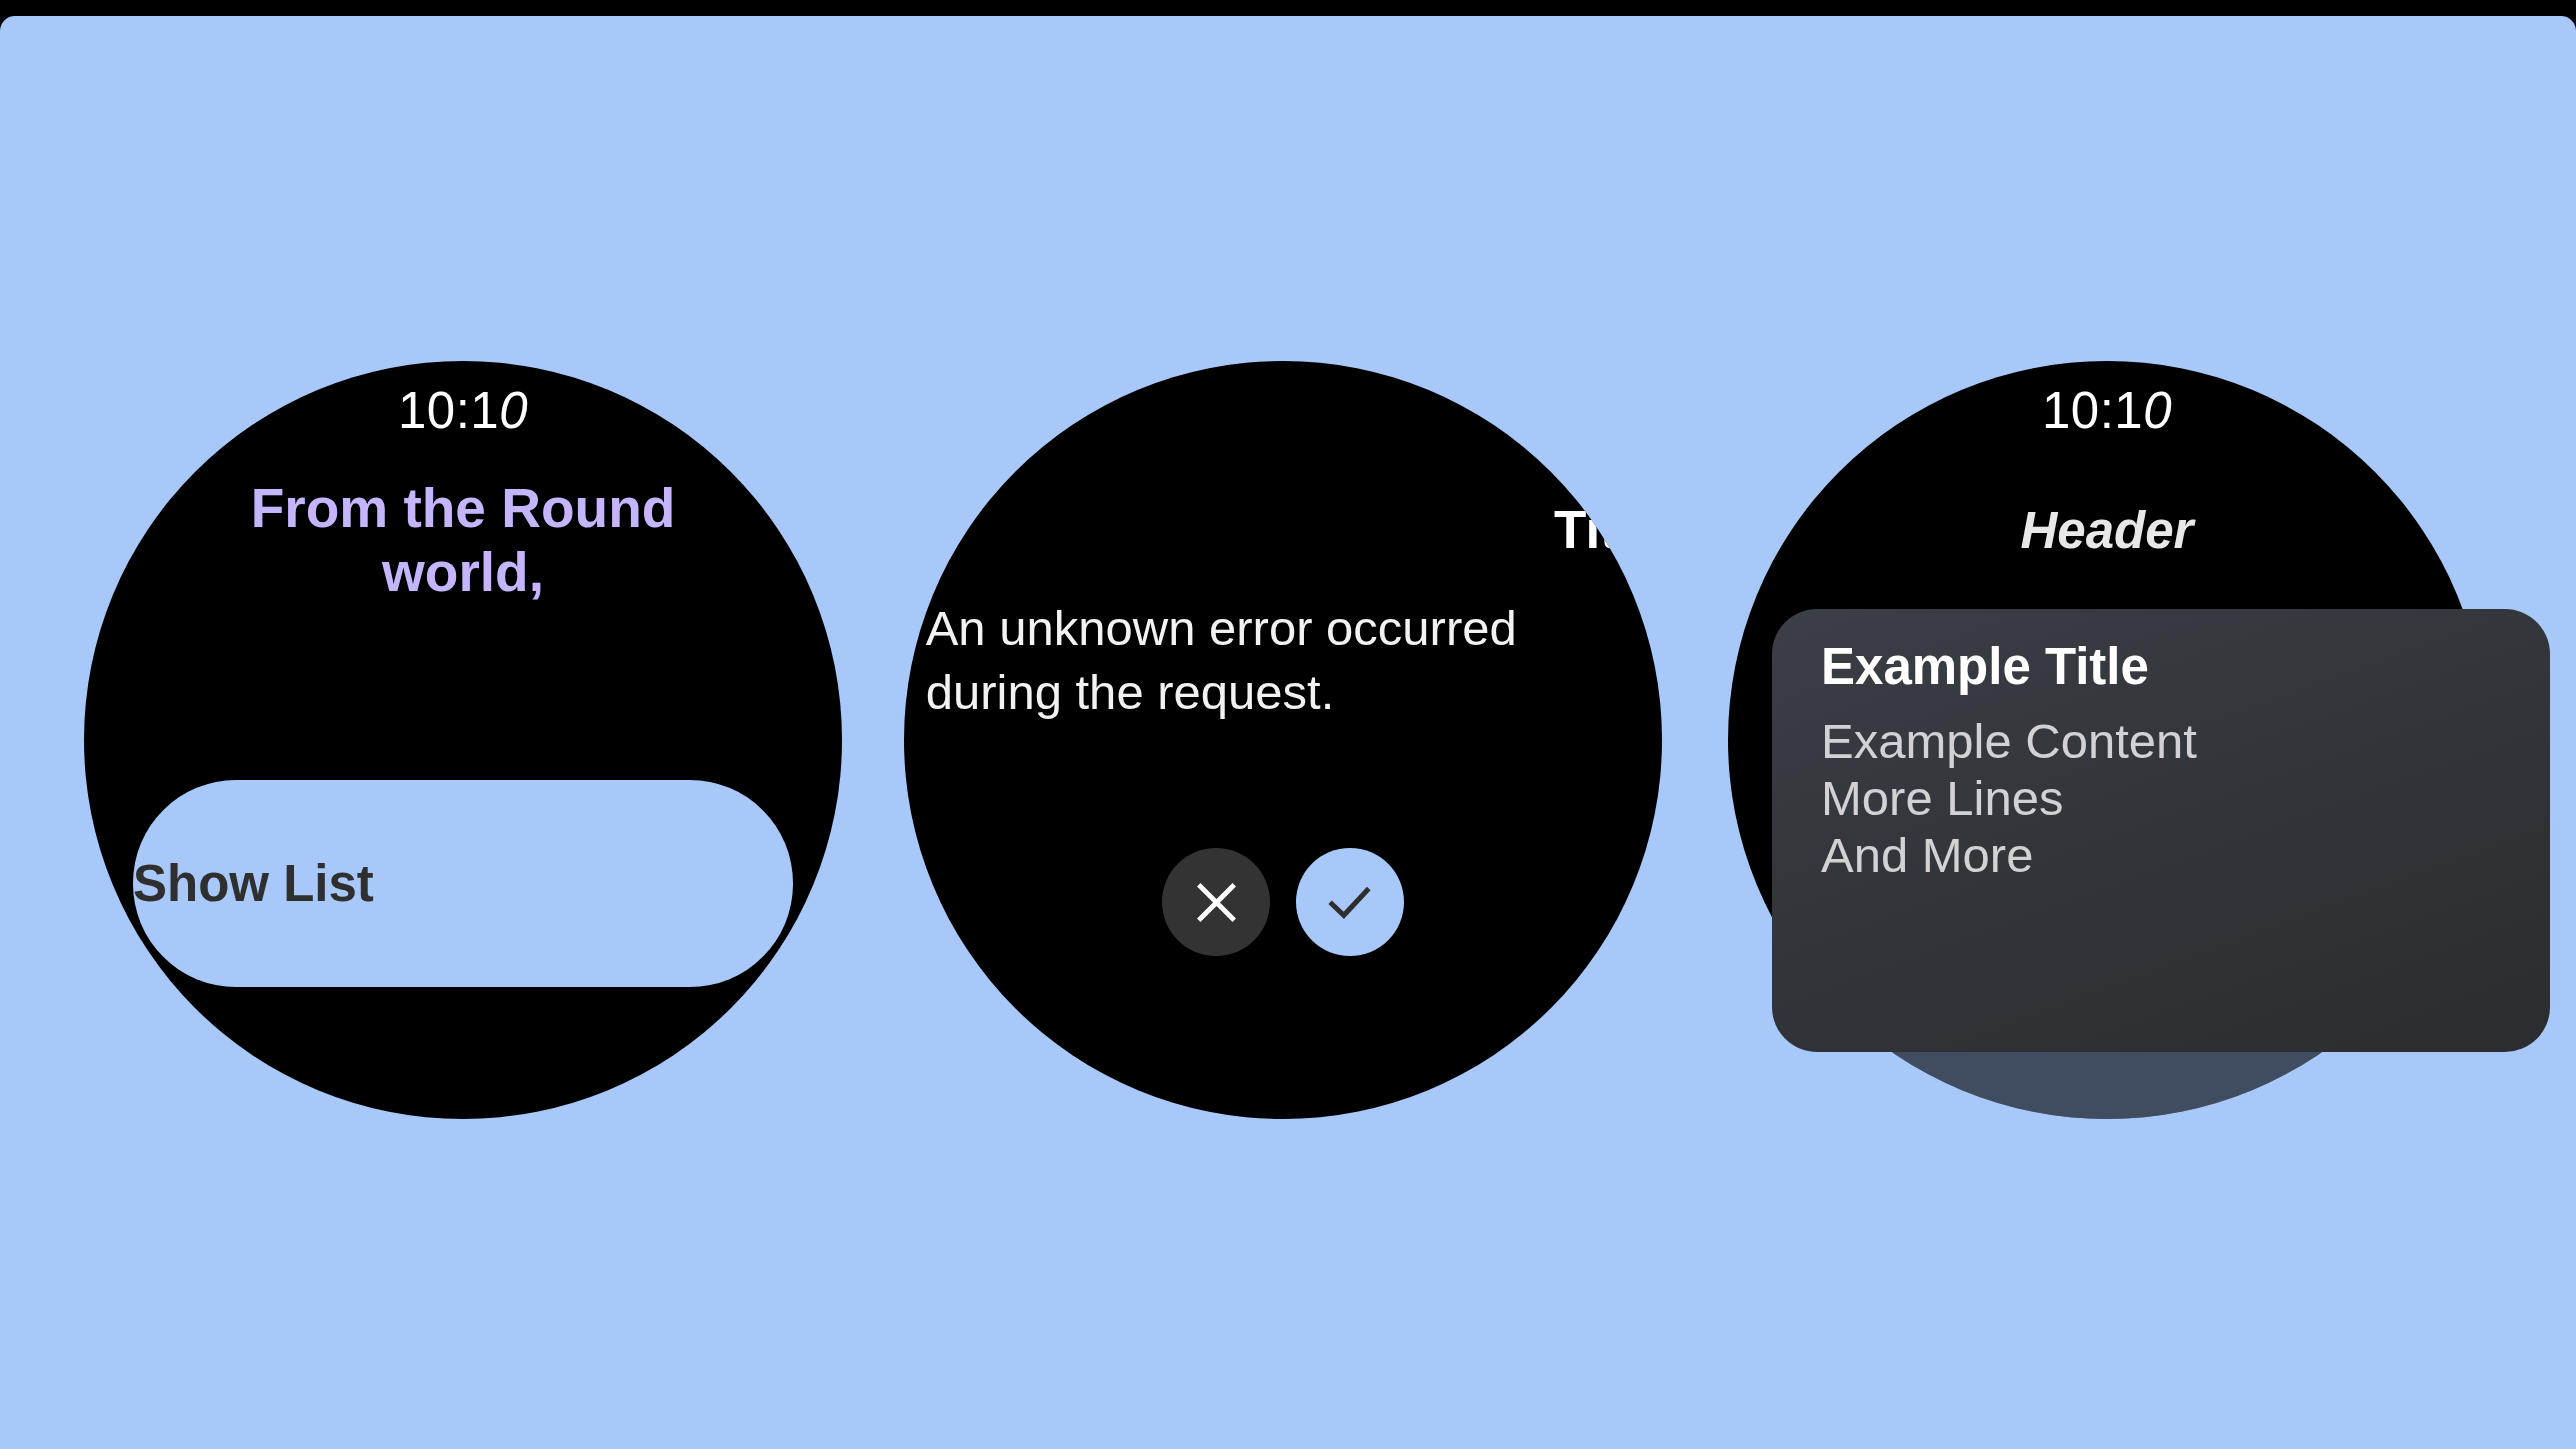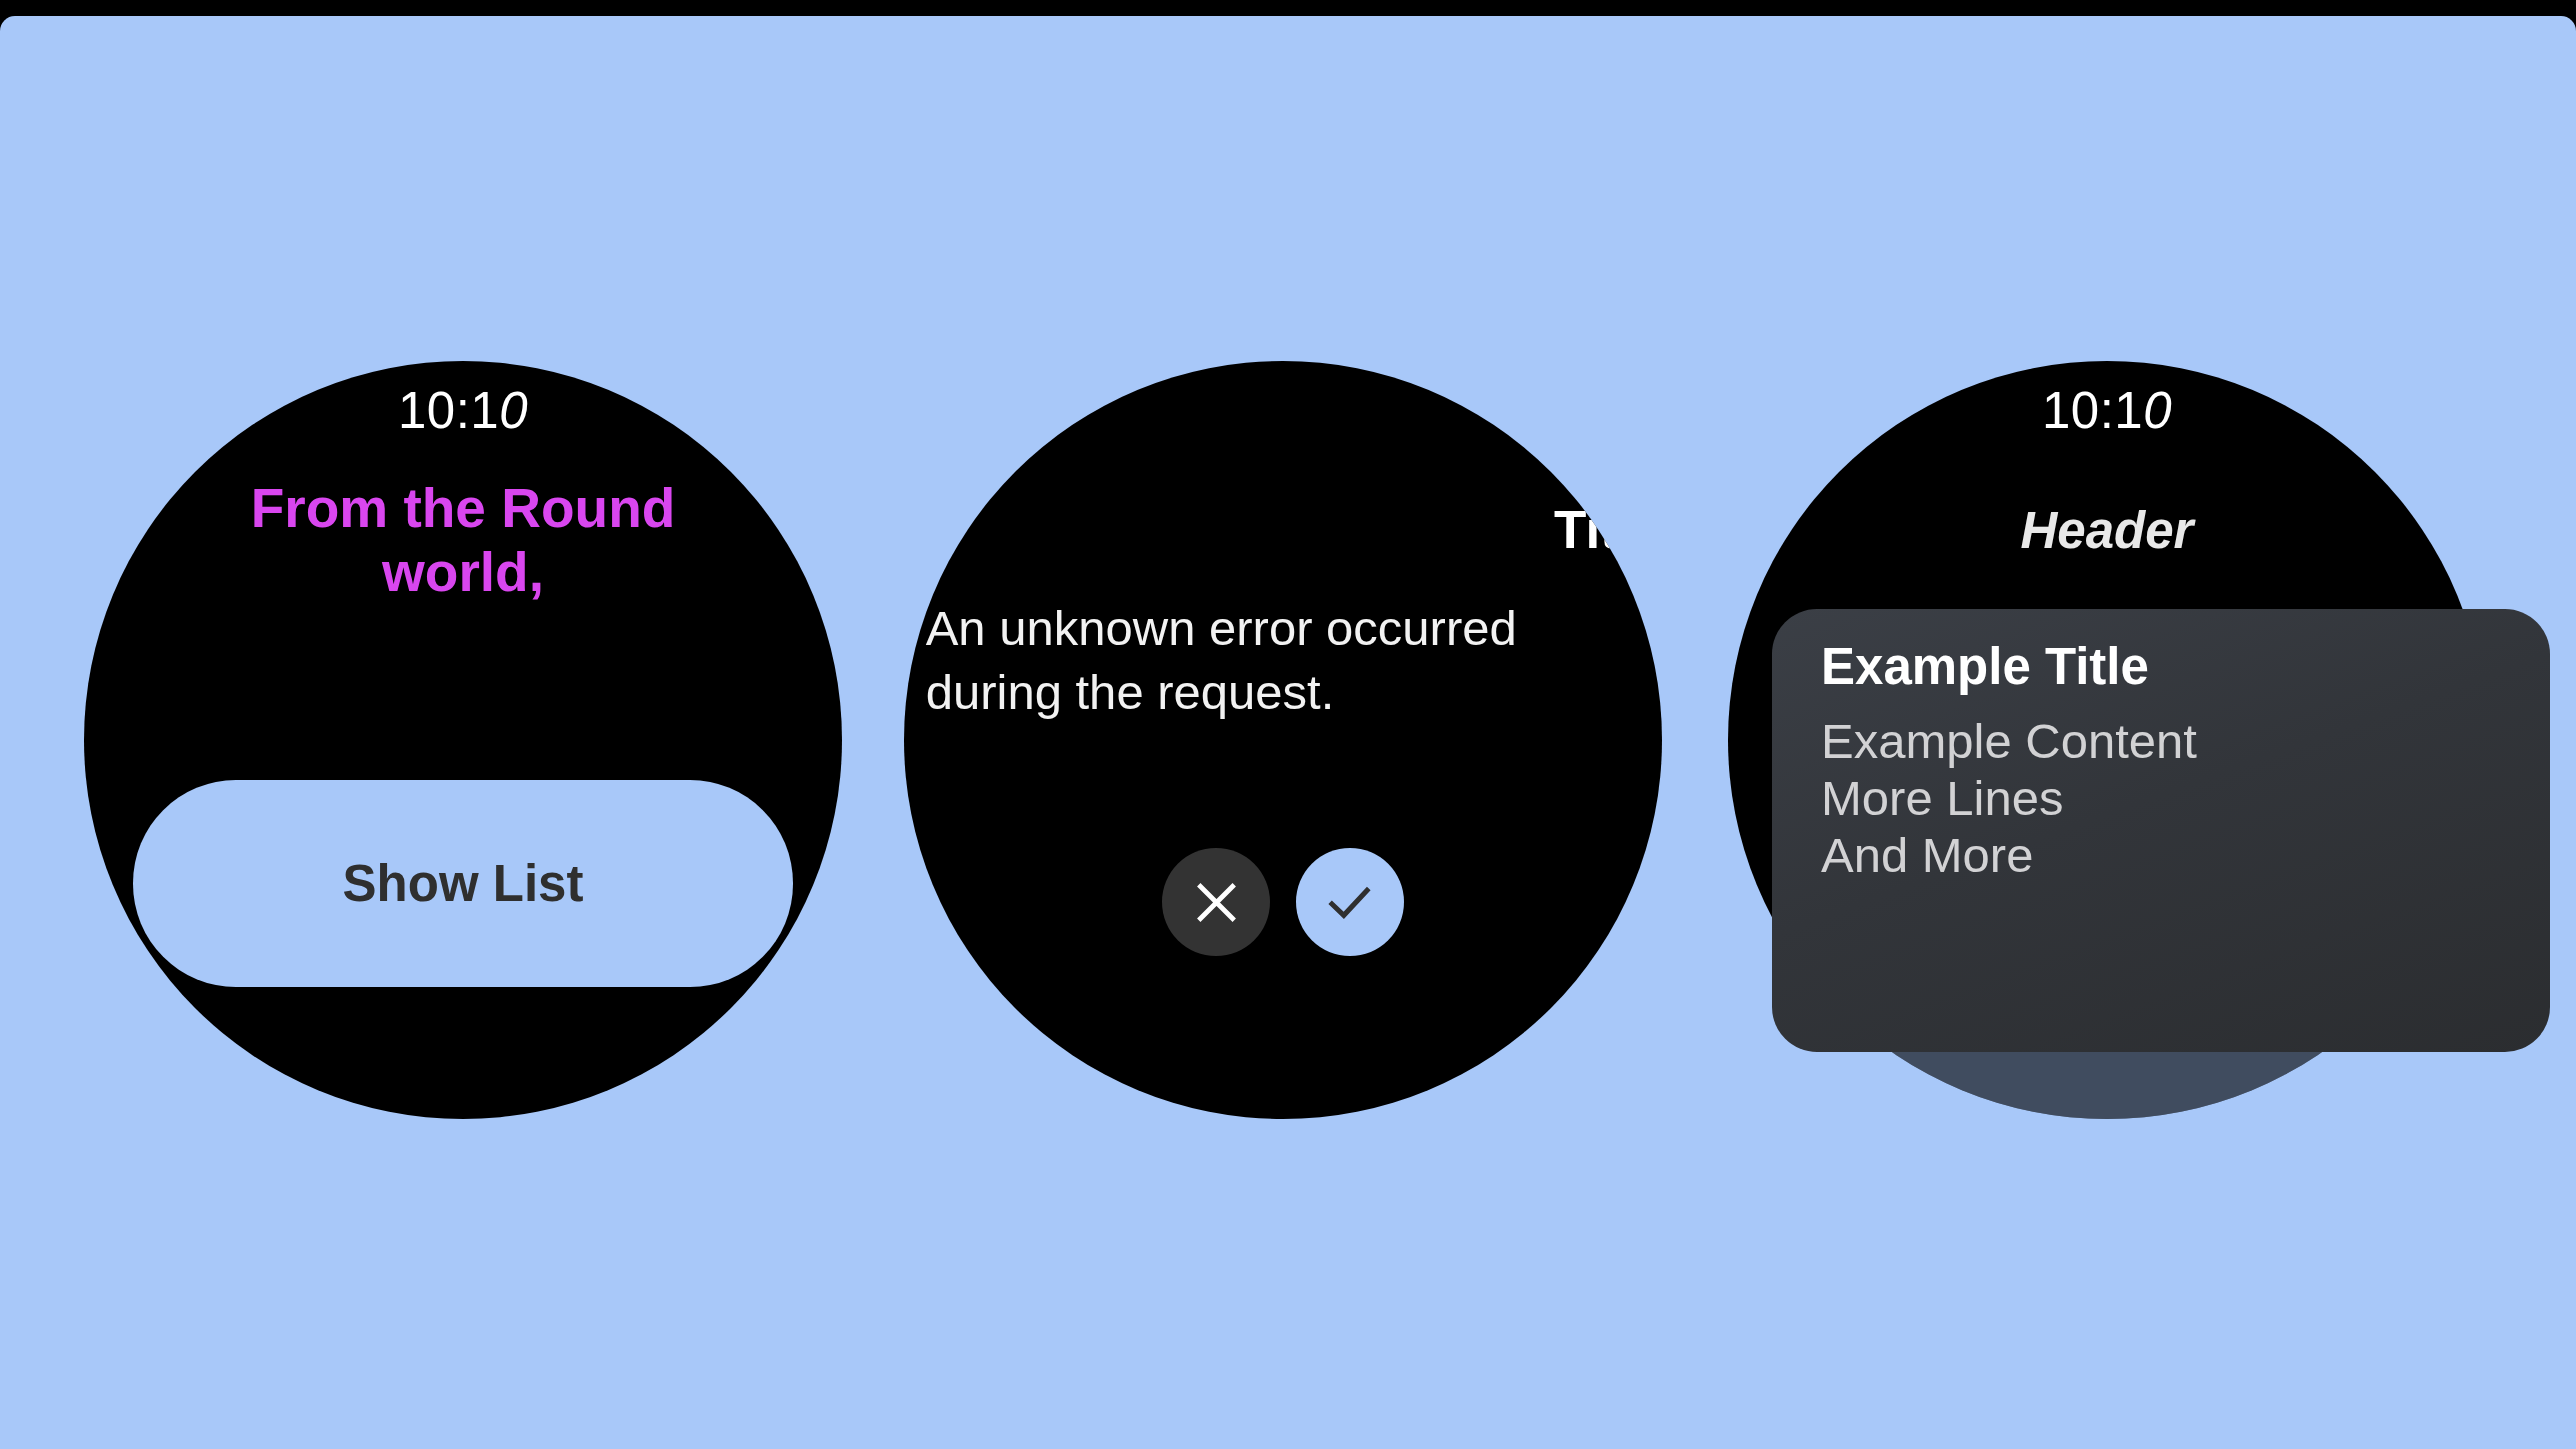--- a/index.html
+++ b/index.html
@@ -62,36 +62,36 @@
   }
   .time .slant { font-style: italic; }
 
   
   .greeting {
     position: absolute;
     left: 54px;
     width: 650px;
     top: 116px;
     text-align: center;
-    color: #d946ef;
+    color: #c4b5fd;
     font-size: 55px;
     font-weight: bold;
     line-height: 1.16;
   }
   .pill-button {
     position: absolute;
     left: 49px;
     top: 419px;
     width: 660px;
     height: 207px;
     border-radius: 103px;
     background: #a8c8f9;
     display: flex;
     align-items: center;
-    justify-content: center;
+    justify-content: flex-start;
     color: #2f2f2f;
     font-size: 51px;
     font-weight: bold;
   }
 
   
   .alert-title {
     position: absolute;
     left: 0; width: 758px;
     top: 138px;

